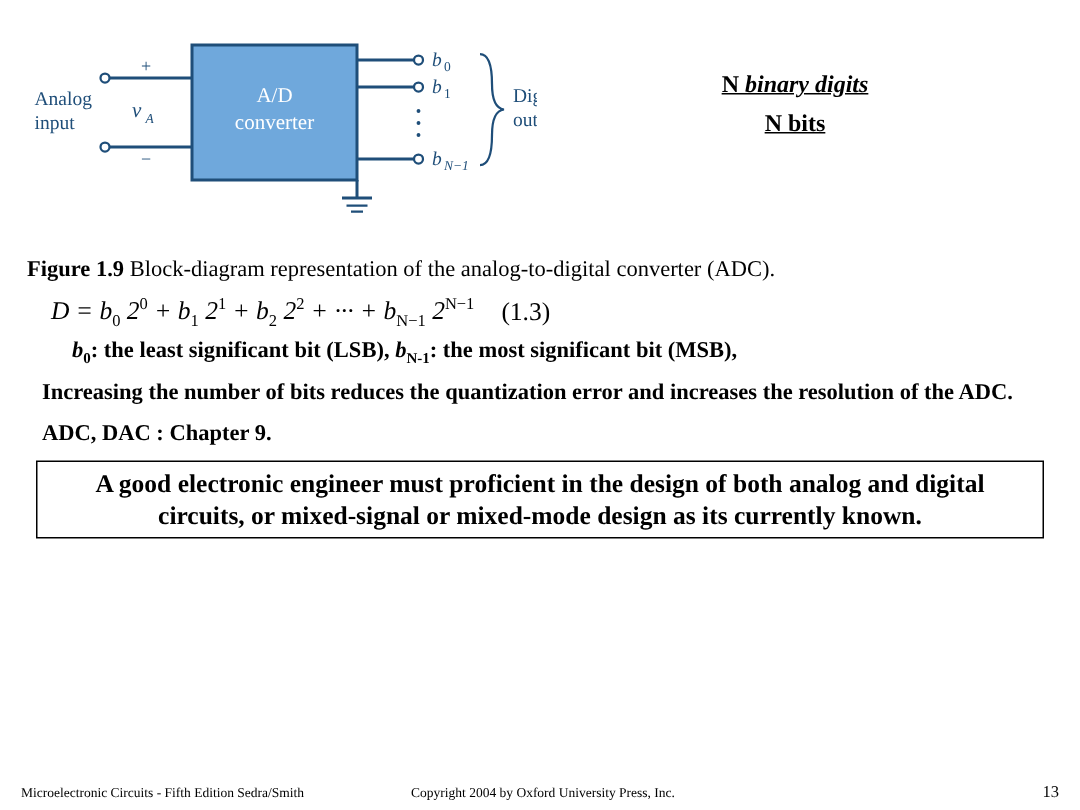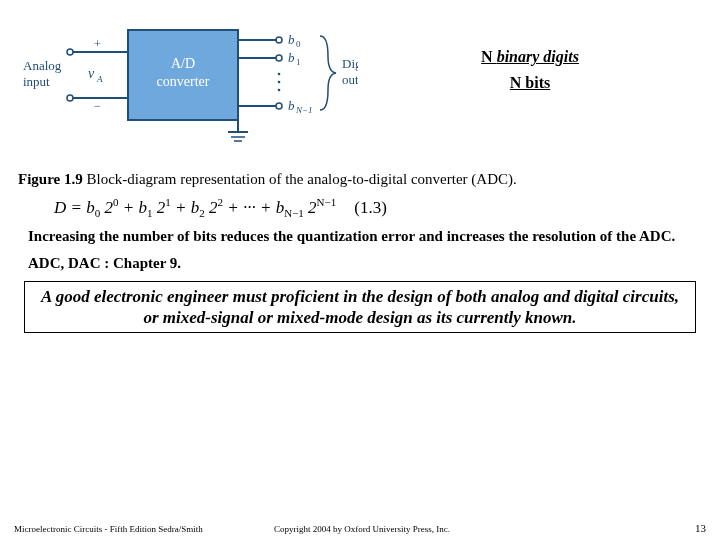--- a/index.html
+++ b/index.html
@@ -14,34 +14,33 @@
     position: relative;
   }
   .slide { padding: 10px 18px 0 18px; }
   .top-row { display: flex; align-items: flex-start; }
   .diagram { flex: 0 0 340px; }
   .side-labels { flex: 1; padding-top: 30px; text-align: center; text-decoration: underline; }
   .side-labels div { font-weight: bold; margin: 8px 0; font-size: 16px; }
   .ital { font-style: italic; }
   .caption { margin: 12px 0 8px 0; font-size: 15px; }
   .caption b { font-weight: bold; }
-  .eqline { margin: 4px 0 4px 36px; font-size: 17px; font-style: italic; font-family: "Times New Roman", serif; }
+  .eqline { margin: 4px 0 4px 16px; font-size: 17px; font-style: italic; font-family: "Times New Roman", serif; }
   .eqline sub, .eqline sup { font-size: 11px; font-style: normal; }
   .eqnum { font-style: normal; margin-left: 18px; }
   .bitinfo { margin: 6px 0 8px 30px; font-weight: bold; font-size: 15px; }
   .bitinfo i { font-style: italic; }
   .bitinfo sub { font-size: 10px; }
   .para { margin: 8px 10px 8px 10px; font-weight: bold; font-size: 15px; line-height: 1.25; }
   .justify { text-align: justify; }
   .box {
     border: 1px solid #000;
     margin: 6px 6px 0 6px;
     padding: 4px 10px;
     font-weight: bold;
-    font-style: italic;
     font-size: 17px;
     text-align: center;
     line-height: 1.25;
   }
   .footer {
     position: absolute;
     bottom: 6px; left: 0; right: 0;
     display: flex;
     font-size: 9px;
     padding: 0 14px;
@@ -109,20 +108,23 @@
   </div>
 
   <div class="caption">
     <b>Figure 1.9</b><span>  Block-diagram representation of the analog-to-digital converter (ADC).</span>
   </div>
 
   <div class="eqline">
     <span>D</span> = <span>b</span><sub>0</sub> 2<sup>0</sup> + <span>b</span><sub>1</sub> 2<sup>1</sup> + <span>b</span><sub>2</sub> 2<sup>2</sup> + ··· + <span>b</span><sub>N−1</sub> 2<sup>N−1</sup><span class="eqnum">(1.3)</span>
   </div>
 
+  <div class="bitinfo">
+    <i>b</i><sub>0</sub><span>: the least significant bit (LSB), </span><i>b</i><sub>N-1</sub><span>: the most significant bit (MSB),</span>
+  </div>
 
   <div class="para">Increasing the number of bits reduces the quantization error and increases the resolution of the ADC.</div>
   <div class="para">ADC, DAC : Chapter 9.</div>
 
   <div class="box">A good electronic engineer must proficient in the design of both analog and digital circuits, or mixed-signal or mixed-mode design as its currently known.</div>
 </div>
 
 <div class="footer">
   <div class="left">Microelectronic Circuits - Fifth Edition    Sedra/Smith</div>
   <div class="mid">Copyright  2004 by Oxford University Press, Inc.</div>

